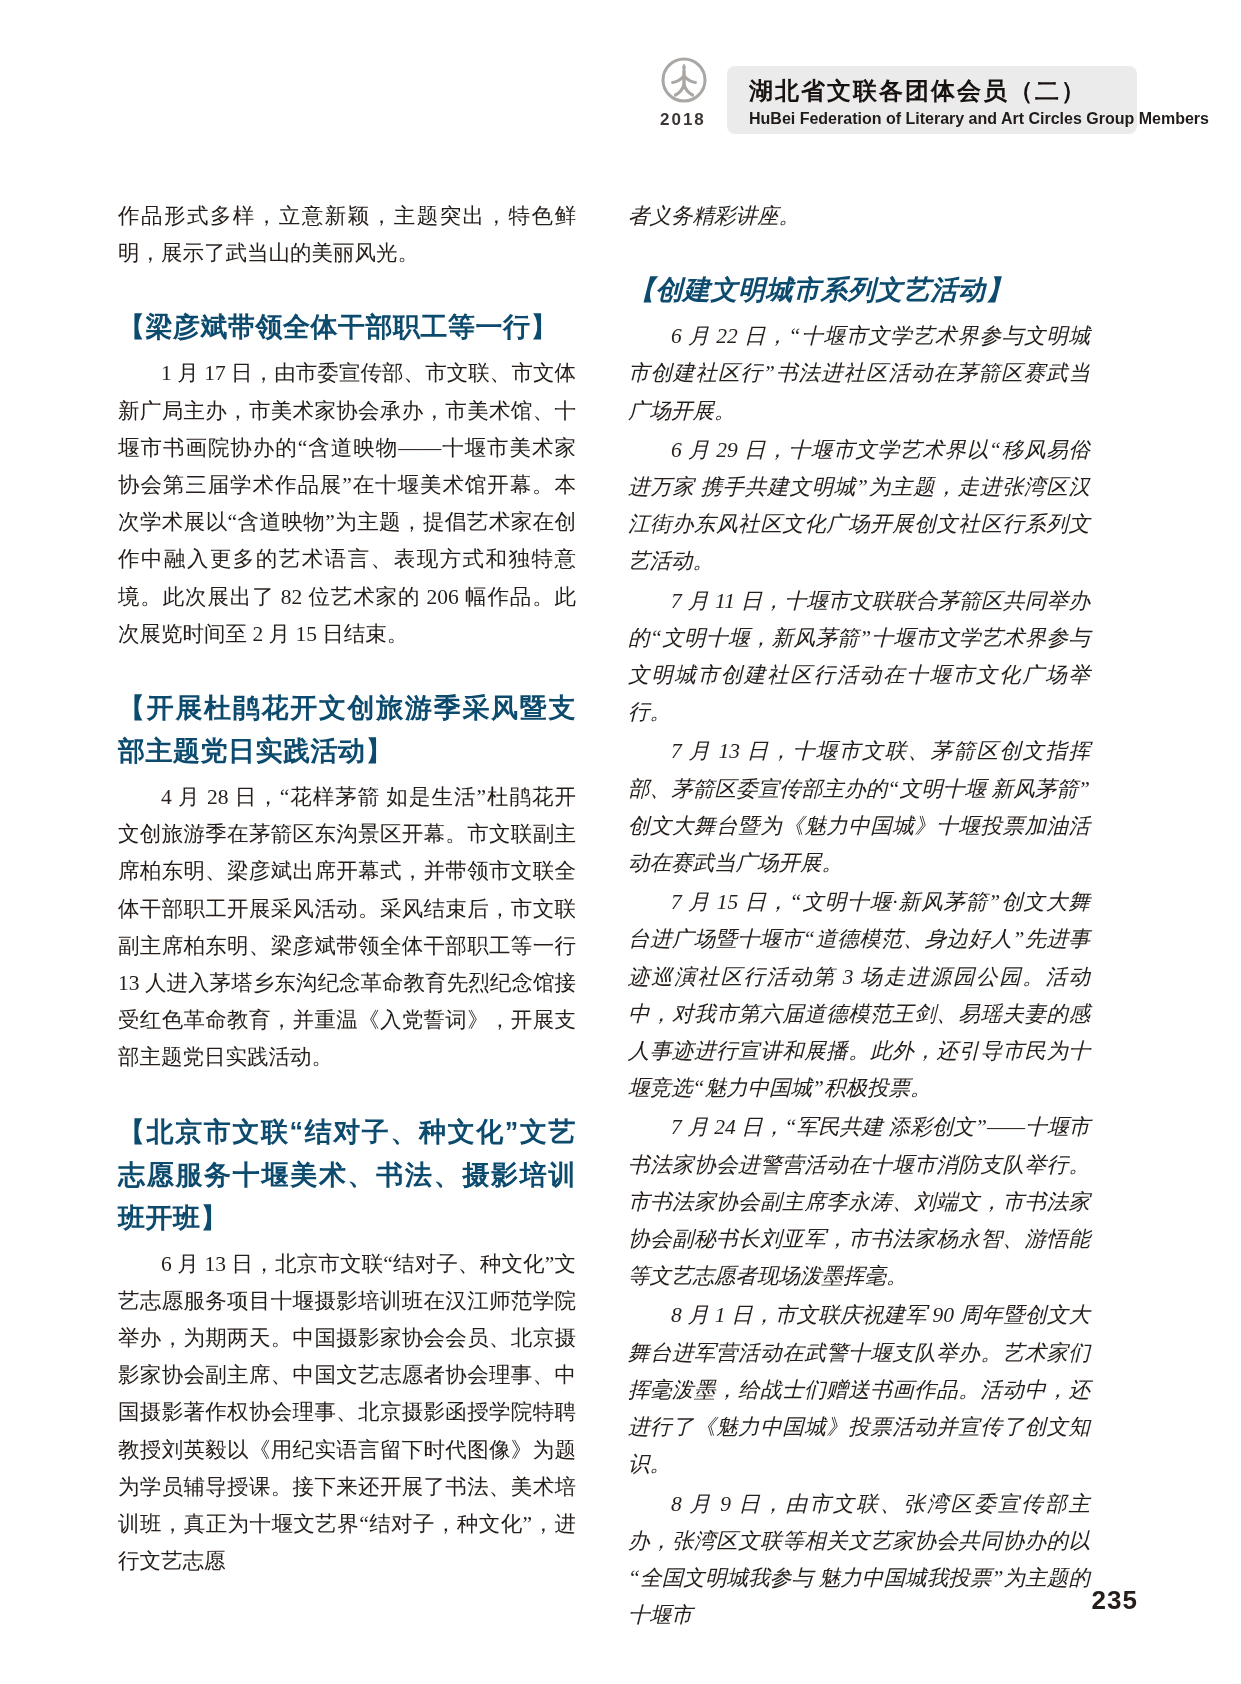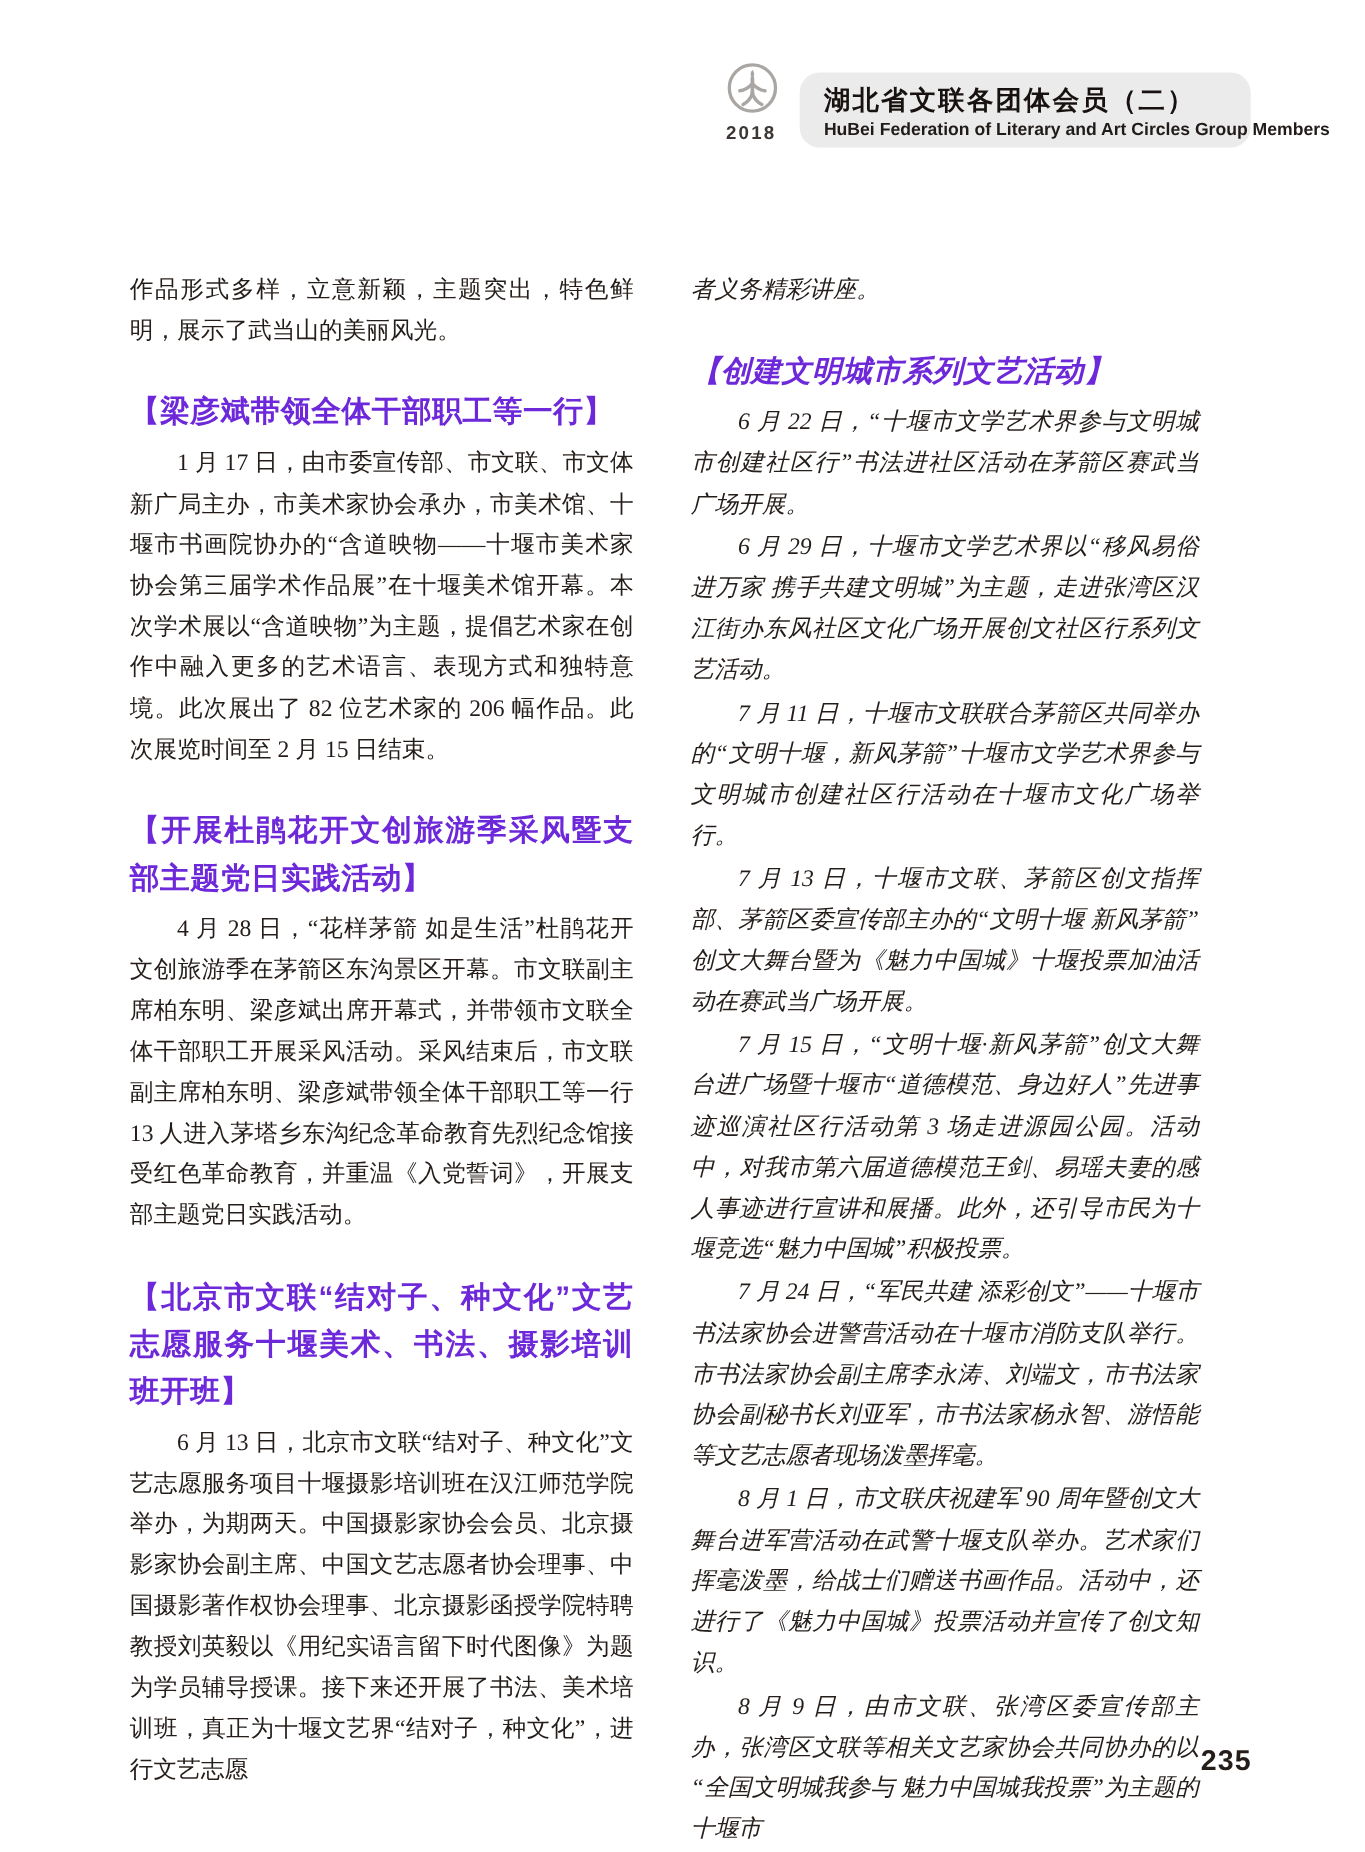--- a/index.html
+++ b/index.html
@@ -16,47 +16,47 @@
   .logo-block{
     position:absolute;left:660px;top:56px;width:56px;
   }
   .logo-year{
     margin-top:2px;
     font-family:"Liberation Sans", sans-serif;
     font-weight:700;font-size:17px;letter-spacing:2px;color:#3c3734;
   }
   .banner{
     position:absolute;left:727px;top:66px;width:410px;height:68px;
-    background:#ebebeb;border-radius:18px;
+    background:#ebebeb;border-radius:8px;
     box-sizing:border-box;padding:9px 14px 0 22px;
   }
   .banner-cn{
     font-family:"Liberation Sans", sans-serif;
     font-weight:700;font-size:24px;letter-spacing:2px;color:#171210;
     white-space:nowrap;
   }
   .banner-en{
     margin-top:3px;
     font-family:"Liberation Sans", sans-serif;
     font-weight:700;font-size:16px;color:#201b18;
     white-space:nowrap;
   }
   
   .col{
     position:absolute;top:198px;
     font-size:21.5px;line-height:37.2px;
-    text-align:justify;text-justify:inter-character;margin-top:47px;
+    text-align:justify;text-justify:inter-character;
   }
   .col-left{left:118px;width:458px;}
   .col-right{left:628px;width:462px;font-style:italic;}
   .col p{margin:0 0 2px 0;}
   .col p.indent{text-indent:2em;}
   .section-heading{
     font-family:"Liberation Sans", sans-serif;
-    font-weight:700;color:#6d28d9;
+    font-weight:700;color:#0c4a6e;
     font-size:27px;line-height:43px;
     margin:34px 0 6px 0;
     text-align:justify;text-justify:inter-character;
     letter-spacing:0.5px;
   }
   
   .page-number{
     position:absolute;left:1068px;top:1585px;width:70px;
     font-family:"Liberation Sans", sans-serif;
     font-weight:700;font-size:26px;color:#241d19;

